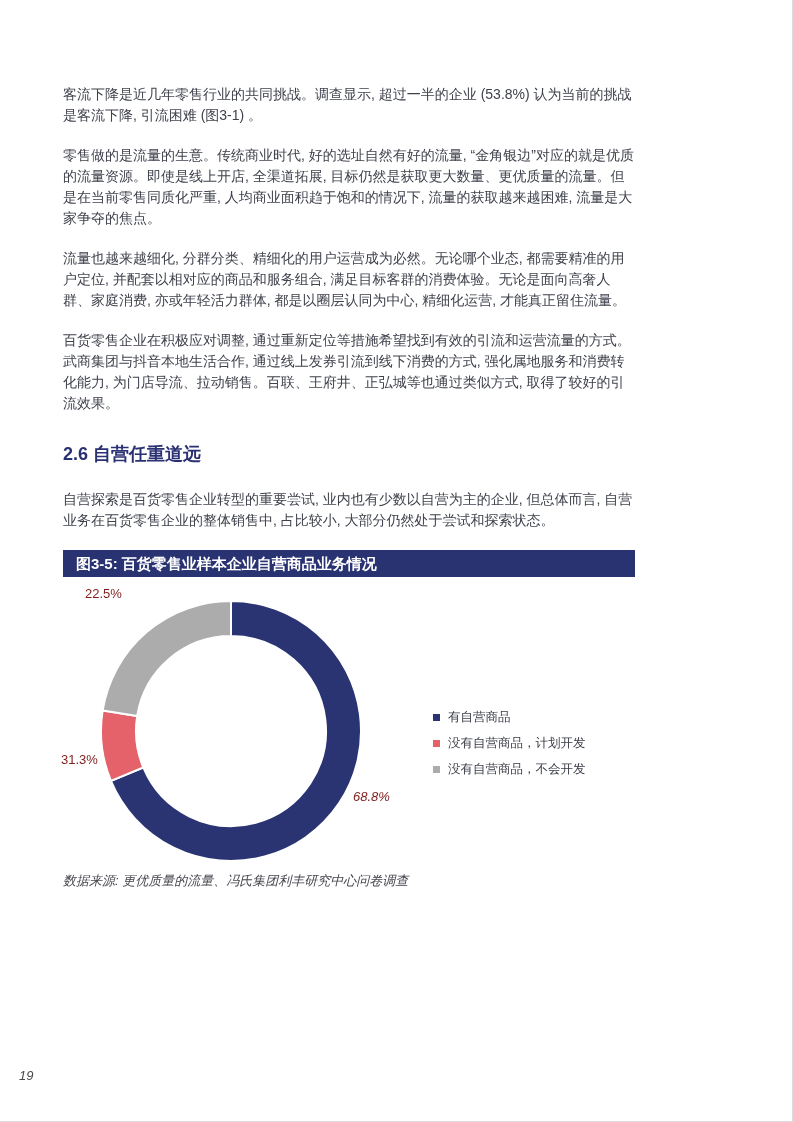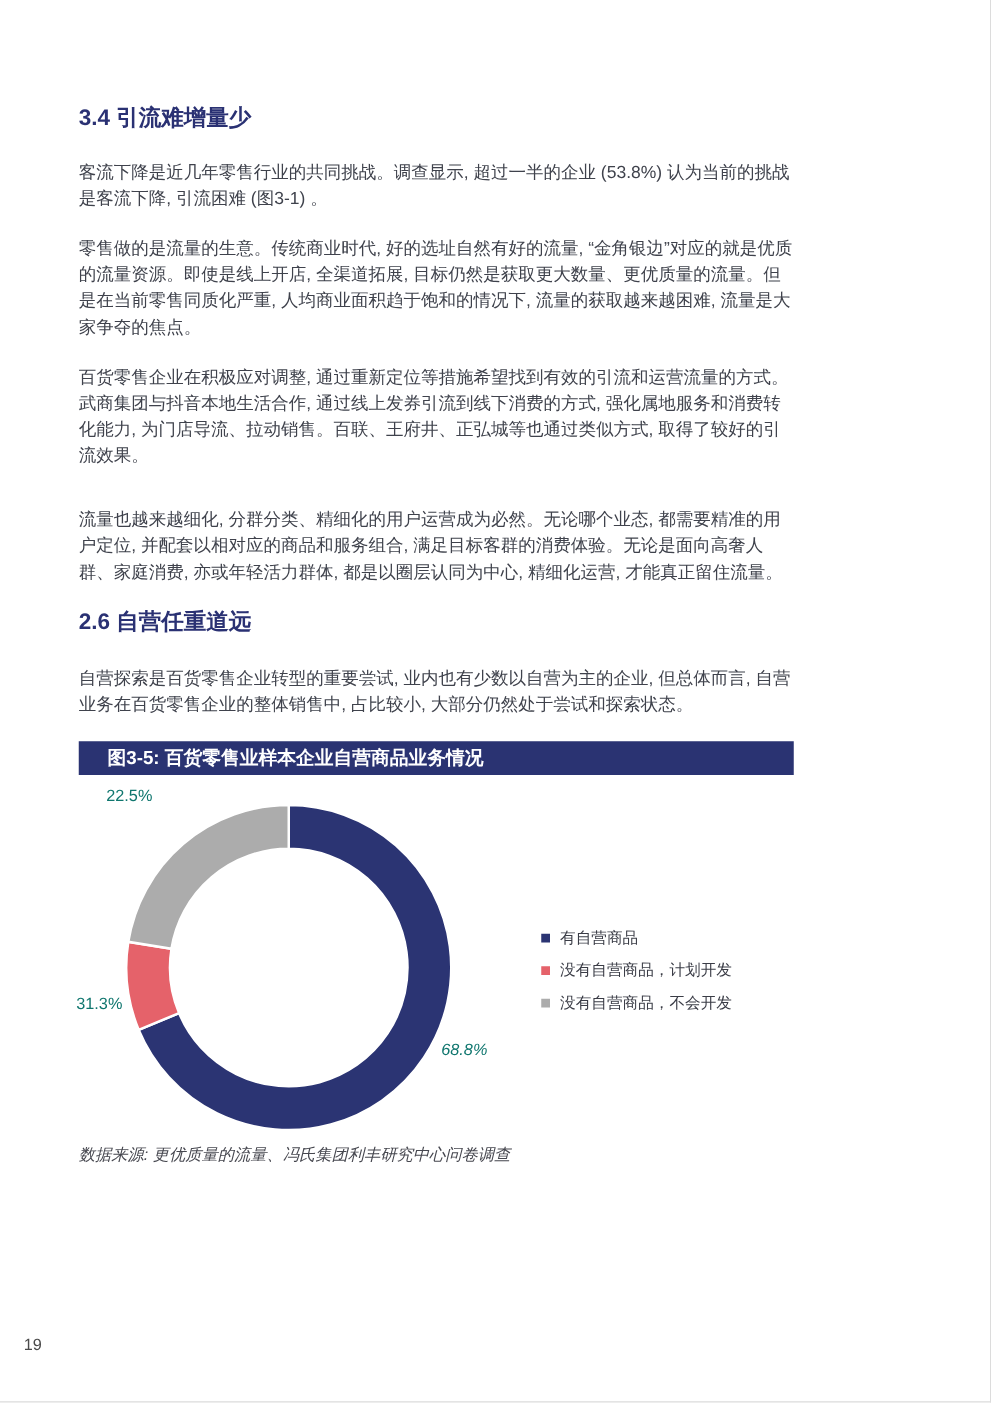--- a/index.html
+++ b/index.html
@@ -21,54 +21,53 @@
   .sec-heading.second{margin-bottom:25px;}
   p.body{
     font-size:14px;line-height:21px;color:#3F424C;margin:0 0 19px 0;
   }
   p.body.before-heading{margin-bottom:30px;}
   p.body.before-figure{margin-bottom:14px;}
   .figure{margin:0;}
   .figure-title{
     box-sizing:border-box;width:572px;height:27px;line-height:27px;
     background:#2A3372;color:#ffffff;font-size:15px;font-weight:bold;
-    padding-left:23px;
+    padding-left:13px;
   }
   .chart-body{position:relative;height:295px;width:574px;}
   .donut-svg{position:absolute;left:33px;top:19px;}
   .pct{
-    position:absolute;font-size:13px;color:#0f766e;white-space:nowrap;
+    position:absolute;font-size:13px;color:#7f1d1d;white-space:nowrap;
   }
   .pct-main{left:290px;top:212px;font-style:italic;}
   .pct-plan{left:-2px;top:175px;}
   .pct-noplan{left:22px;top:9px;}
-  .legend{position:absolute;left:370px;top:122px;}
+  .legend{position:absolute;left:370px;top:132px;}
   .legend-item{
     display:flex;align-items:center;margin-bottom:9px;
     font-size:12.5px;color:#3A3C46;white-space:nowrap;
   }
   .swatch{width:7px;height:7px;margin-right:8px;flex:none;background:#888;}
   .source{
     font-style:italic;font-size:13px;color:#46474F;margin:0;line-height:17px;
   }
   .page-number{
-    position:absolute;left:19px;top:1068px;font-size:13px;color:#4A4A4A;
+    position:absolute;left:19px;top:1068px;font-size:13px;color:#4A4A4A;font-style:italic;
   }
 </style>
 </head>
 <body>
 
 <div class="page">
   <div class="content">
 
-    <h2 class="sec-heading">3.4 引流难增量少</h2>
     <p class="body">客流下降是近几年零售行业的共同挑战。调查显示, 超过一半的企业 (53.8%) 认为当前的挑战是客流下降, 引流困难 (图3-1) 。</p>
     <p class="body">零售做的是流量的生意。传统商业时代, 好的选址自然有好的流量, “金角银边”对应的就是优质的流量资源。即使是线上开店, 全渠道拓展, 目标仍然是获取更大数量、更优质量的流量。但是在当前零售同质化严重, 人均商业面积趋于饱和的情况下, 流量的获取越来越困难, 流量是大家争夺的焦点。</p>
+    <p class="body">流量也越来越细化, 分群分类、精细化的用户运营成为必然。无论哪个业态, 都需要精准的用户定位, 并配套以相对应的商品和服务组合, 满足目标客群的消费体验。无论是面向高奢人群、家庭消费, 亦或年轻活力群体, 都是以圈层认同为中心, 精细化运营, 才能真正留住流量。</p>
     <p class="body before-heading">百货零售企业在积极应对调整, 通过重新定位等措施希望找到有效的引流和运营流量的方式。武商集团与抖音本地生活合作, 通过线上发券引流到线下消费的方式, 强化属地服务和消费转化能力, 为门店导流、拉动销售。百联、王府井、正弘城等也通过类似方式, 取得了较好的引流效果。</p>
-    <p class="body">流量也越来越细化, 分群分类、精细化的用户运营成为必然。无论哪个业态, 都需要精准的用户定位, 并配套以相对应的商品和服务组合, 满足目标客群的消费体验。无论是面向高奢人群、家庭消费, 亦或年轻活力群体, 都是以圈层认同为中心, 精细化运营, 才能真正留住流量。</p>
 
     <h2 class="sec-heading second">2.6 自营任重道远</h2>
     <p class="body">自营探索是百货零售企业转型的重要尝试, 业内也有少数以自营为主的企业, 但总体而言, 自营业务在百货零售企业的整体销售中, 占比较小, 大部分仍然处于尝试和探索状态。</p>
 
     <div class="figure">
       <div class="figure-title">图3-5: 百货零售业样本企业自营商品业务情况</div>
       <div class="chart-body">
         <svg id="donut" class="donut-svg" width="270" height="270" viewBox="0 0 270 270">
             <path d="M135 5 A130 130 0 1 1 14.954294368991171 184.89016495816762 L47.27429203887817 171.4581974694302 A95 95 0 1 0 135 40 Z" fill="#2B3473" stroke="#ffffff" stroke-width="2"></path>
             <path d="M14.954294368991171 184.89016495816762 A130 130 0 0 1 6.629365066723892 114.4822007313759 L41.19068985645208 120.00622361139008 A95 95 0 0 0 47.27429203887817 171.4581974694302 Z" fill="#E5626A" stroke="#ffffff" stroke-width="2"></path>

